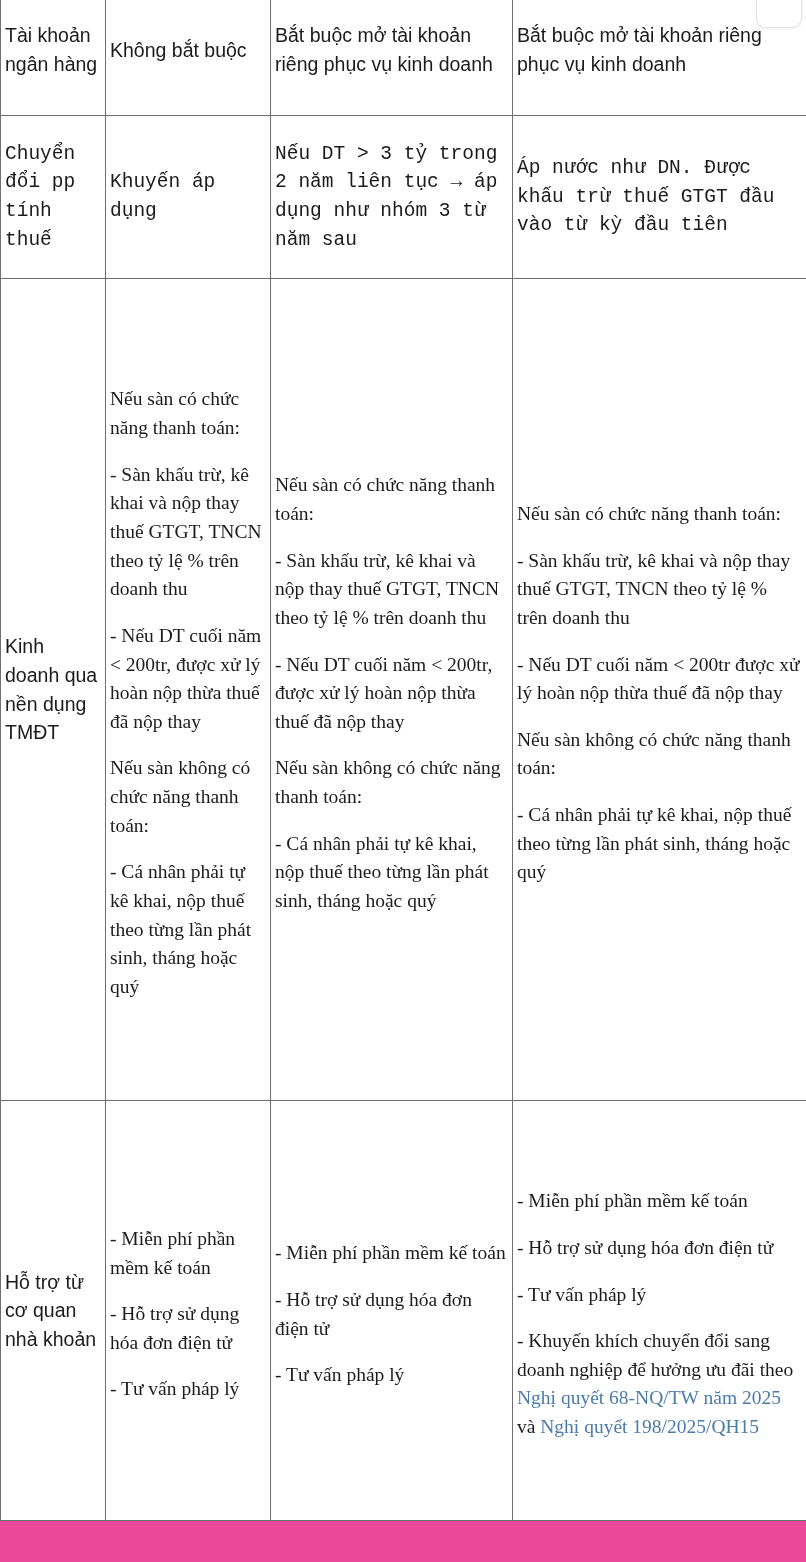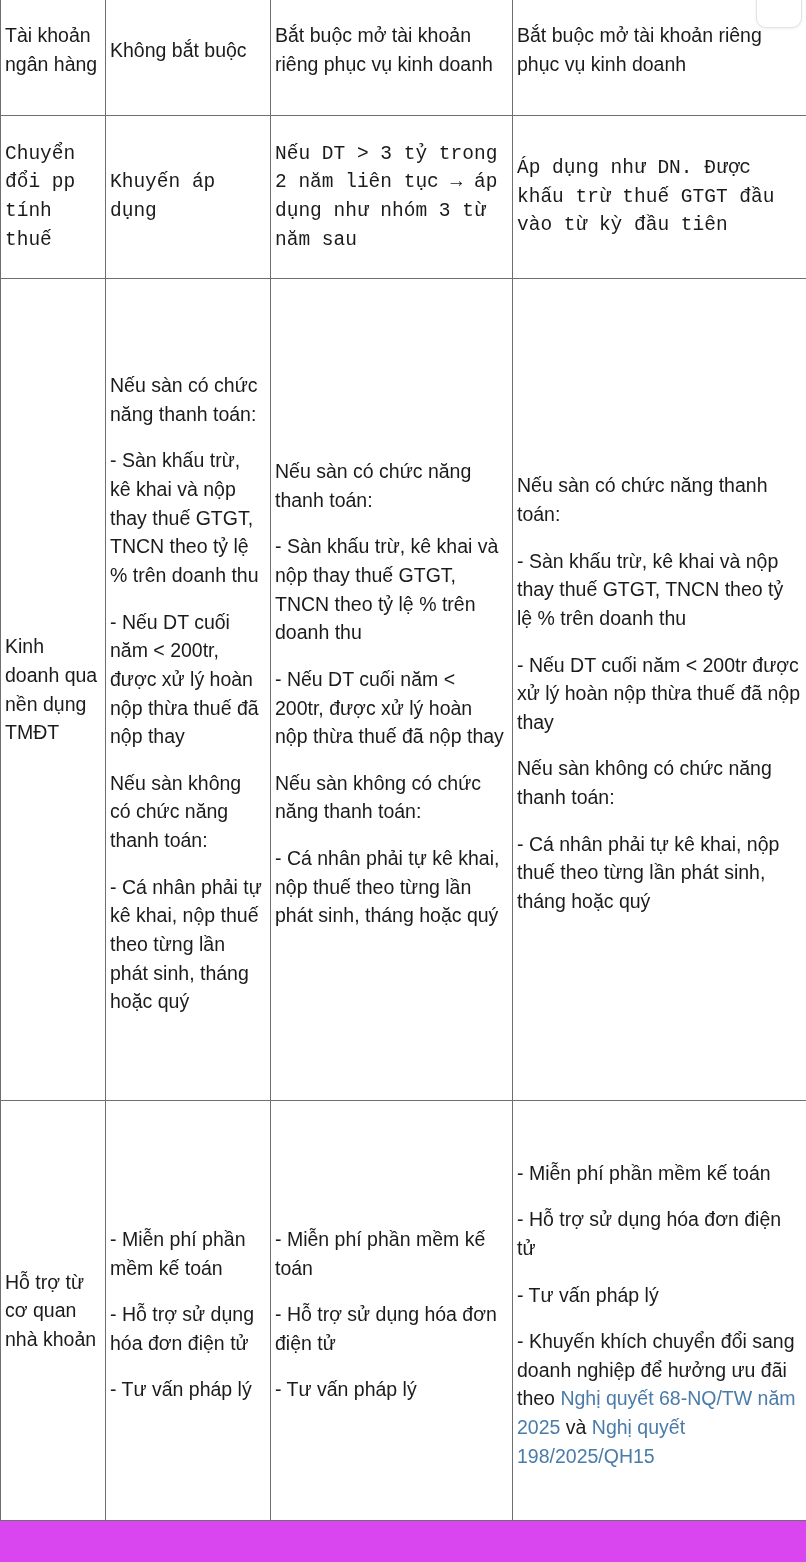--- a/index.html
+++ b/index.html
@@ -12,21 +12,21 @@
     height: 1562px;
     overflow: hidden;
     font-family: "Liberation Sans", sans-serif;
     color: #1a1a1a;
   }
 
   .page {
     position: relative;
     width: 806px;
     height: 1562px;
-    background: #d946ef;
+    background: #ec4899;
   }
 
   
   .corner-overlay {
     position: absolute;
     top: -28px;
     right: 4px;
     width: 44px;
     height: 54px;
     border: 1px solid #e3e3e5;
@@ -57,21 +57,21 @@
     overflow-wrap: break-word;
   }
 
   col.c1 { width: 105px; }
   col.c2 { width: 165px; }
   col.c3 { width: 242px; }
   col.c4 { width: 294px; }
 
   td.col1 { font-size: 19.5px; }
 
-  .blk { margin: 8px 0 18px 0; }
+  .blk { margin: 8px 0 18px 0; font-family: Liberation Serif, serif; }
   .blk:last-child { margin-bottom: 0; }
 
   .lnk {
     color: #4a7ba9;
     text-decoration: none;
   }
 
   
   tr.r-bank td    { height: 130px; }
   tr.r-method td  { height: 162px; font-family: Liberation Mono, monospace; }
@@ -100,21 +100,21 @@
         <td class="col1">Tài khoản ngân hàng</td>
         <td>Không bắt buộc</td>
         <td>Bắt buộc mở tài khoản riêng phục vụ kinh doanh</td>
         <td>Bắt buộc mở tài khoản riêng phục vụ kinh doanh</td>
       </tr>
 
       <tr class="r-method">
         <td class="col1">Chuyển đổi pp tính thuế</td>
         <td>Khuyến áp dụng</td>
         <td>Nếu DT &gt; 3 tỷ trong 2 năm liên tục → áp dụng như nhóm 3 từ năm sau</td>
-        <td>Áp dụng như DN. Được khấu trừ thuế GTGT đầu vào từ kỳ đầu tiên</td>
+        <td>Áp nước như DN. Được khấu trừ thuế GTGT đầu vào từ kỳ đầu tiên</td>
       </tr>
 
       <tr class="r-ecom">
         <td class="col1">Kinh doanh qua nền dụng TMĐT</td>
         <td>
           <p class="blk">Nếu sàn có chức năng thanh toán:</p>
           <p class="blk">- Sàn khấu trừ, kê khai và nộp thay thuế GTGT, TNCN theo tỷ lệ % trên doanh thu</p>
           <p class="blk">- Nếu DT cuối năm &lt; 200tr, được xử lý hoàn nộp thừa thuế đã nộp thay</p>
           <p class="blk">Nếu sàn không có chức năng thanh toán:</p>
           <p class="blk">- Cá nhân phải tự kê khai, nộp thuế theo từng lần phát sinh, tháng hoặc quý</p>

